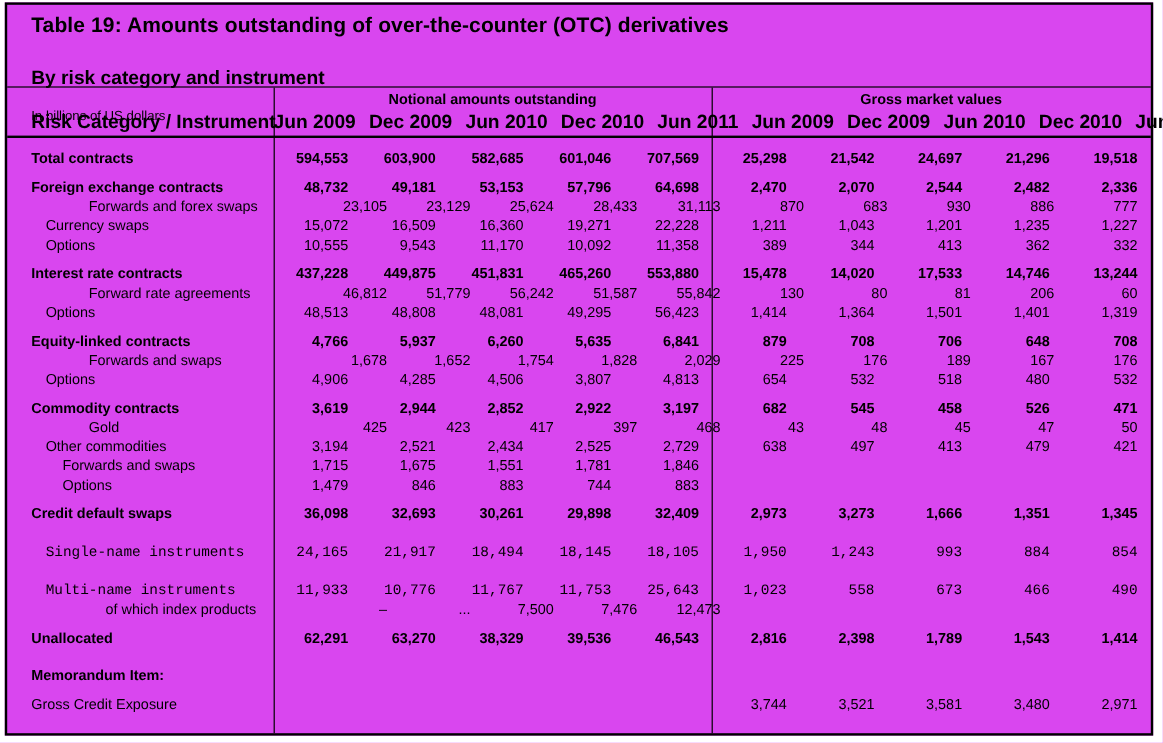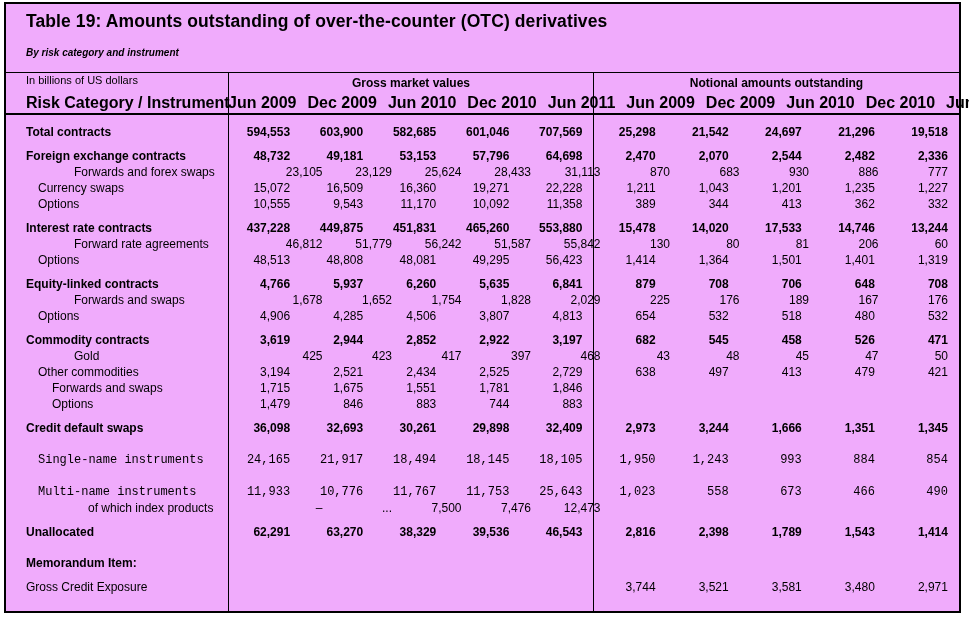--- a/index.html
+++ b/index.html
@@ -4,25 +4,25 @@
 <style>
   html,body { margin:0; padding:0; }
   body {
     width:969px; height:619px; position:relative;
     background:#ffffff; color:#000000;
     font-family:"Liberation Sans", sans-serif;
     overflow:hidden;
   }
   .outer {
     position:absolute; left:4px; top:2px; width:957px; height:611px;
-    border:2px solid #000; box-sizing:border-box; background:#f0abfc;
+    border:2px solid #000; box-sizing:border-box; background:#d946ef;
   }
   .titleblock { padding:7px 0 0 20px; }
   .title   { font-size:17.5px; font-weight:bold; letter-spacing:.1px; }
-  .subtitle{ font-size:10px; font-weight:bold; margin-top:15px;font-style:italic; }
+  .subtitle{ font-size:16px; font-weight:bold; margin-top:25px; }
   .note    { font-size:11px; margin-top:16px; }
 
   .table-area {
     position:absolute; left:0; right:0; top:68px; bottom:0;
     border-top:1px solid #000;
   }
   .vline { position:absolute; top:0; bottom:0; width:1px; background:#000; }
   .v1 { left:222px; }
   .v2 { left:587px; }
 
@@ -32,21 +32,21 @@
   .group-label { font-weight:bold; font-size:12px; text-align:center; }
   .group-label.g1 { width:365px; flex:none; }
   .group-label.g2 { flex:1; }
 
   .period-row { display:flex; height:21px; align-items:center; font-weight:bold; font-size:16px; }
   .rowhdr { width:222px; flex:none; padding-left:20px; box-sizing:border-box; white-space:nowrap; }
   .pcells { flex:1; display:flex; }
   .pcell { flex:1; text-align:right; padding-right:11px; box-sizing:border-box; white-space:nowrap; }
 
   .rows { font-size:12px; padding-top:1px; }
-  .row { display:flex; height:16px; line-height:16px; align-items:center; }
+  .row { display:flex; height:16px; line-height:16px; align-items:center;justify-content:center; }
   .row .lbl { width:222px; flex:none; padding-left:20px; box-sizing:border-box; white-space:nowrap; overflow:hidden; }
   .row.lvl1 .lbl { padding-left:32px; }
   .row.lvl2 .lbl { padding-left:46px; }
   .row .cell { flex:1; text-align:right; padding-right:11px; box-sizing:border-box; white-space:nowrap; }
   .row.bold { font-weight:bold; }
   .sp-lg { margin-top:8px; }
   .sp-md { margin-top:16px;font-family:Liberation Mono, monospace; }
   .sp-sm { margin-top:0;padding-left:36px; }
   .sp-xl { margin-top:15px; }
 </style>
@@ -60,22 +60,22 @@
     <div class="note">In billions of US dollars</div>
   </div>
 
   <div class="table-area">
     <div class="vline v1"></div>
     <div class="vline v2"></div>
 
     <div class="hdr">
       <div class="group-row">
         <div class="group-spacer"></div>
+        <div class="group-label g1">Notional amounts outstanding</div>
         <div class="group-label g2">Gross market values</div>
-        <div class="group-label g1">Notional amounts outstanding</div>
       </div>
       <div class="period-row">
         <div class="rowhdr">Risk Category / Instrument</div>
         <div class="pcells" id="period-cells">
             <div class="pcell">Jun 2009</div>
             <div class="pcell">Dec 2009</div>
             <div class="pcell">Jun 2010</div>
             <div class="pcell">Dec 2010</div>
             <div class="pcell">Jun 2011</div>
             <div class="pcell">Jun 2009</div>
@@ -297,21 +297,21 @@
           <div class="cell"></div>
         </div>
         <div class="row lvl0 bold sp-lg">
           <div class="lbl">Credit default swaps</div>
           <div class="cell">36,098</div>
           <div class="cell">32,693</div>
           <div class="cell">30,261</div>
           <div class="cell">29,898</div>
           <div class="cell">32,409</div>
           <div class="cell">2,973</div>
-          <div class="cell">3,244</div>
+          <div class="cell">3,273</div>
           <div class="cell">1,666</div>
           <div class="cell">1,351</div>
           <div class="cell">1,345</div>
         </div>
         <div class="row lvl1 sp-md">
           <div class="lbl">Single-name instruments</div>
           <div class="cell">24,165</div>
           <div class="cell">21,917</div>
           <div class="cell">18,494</div>
           <div class="cell">18,145</div>

